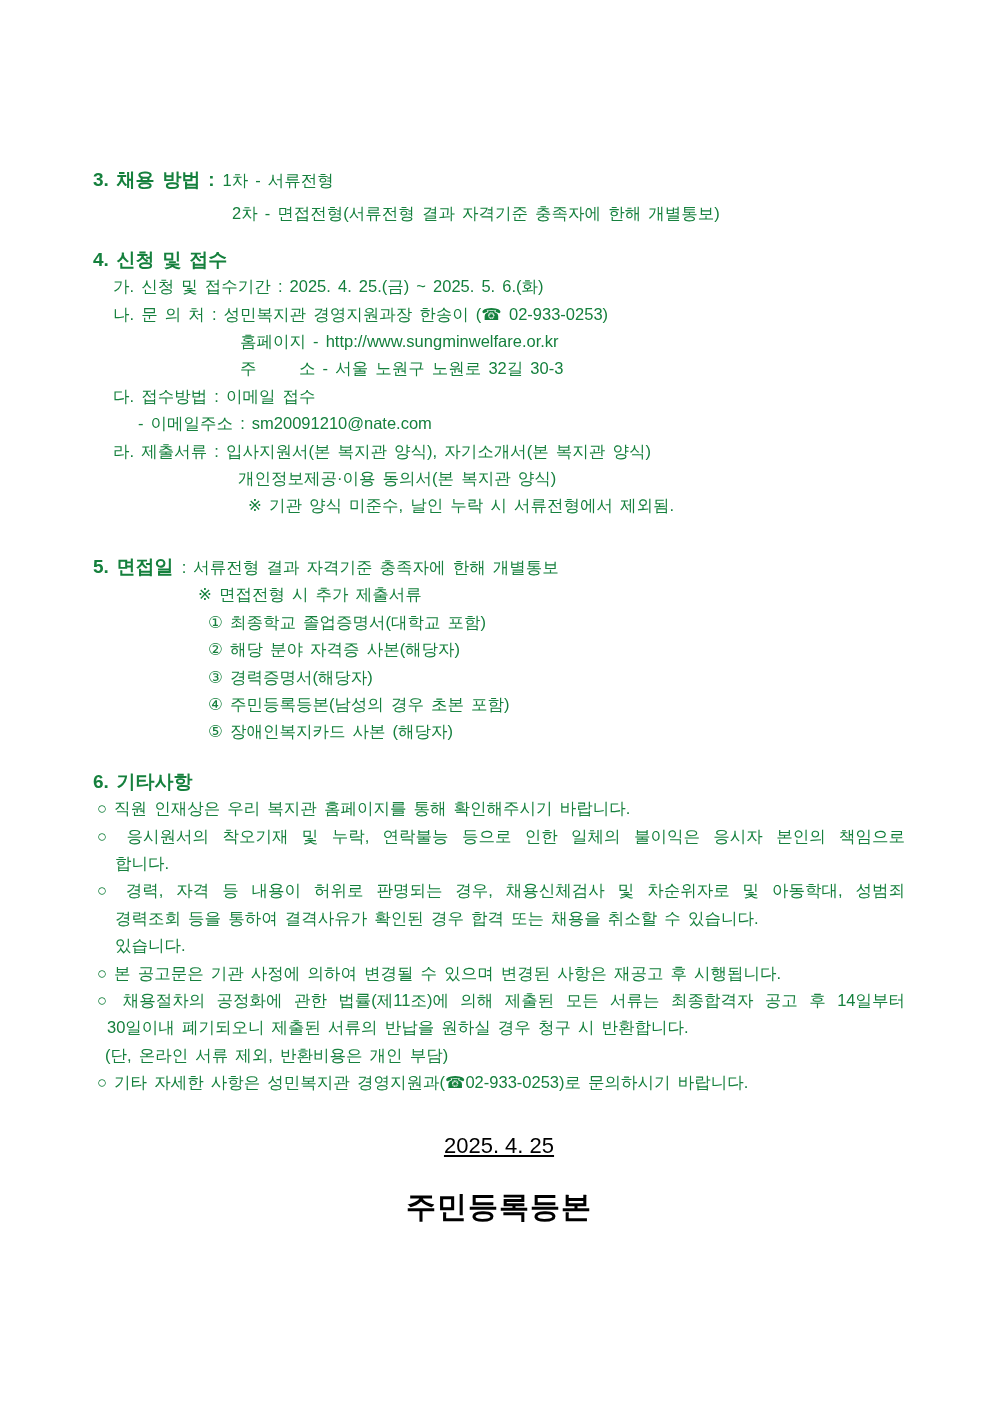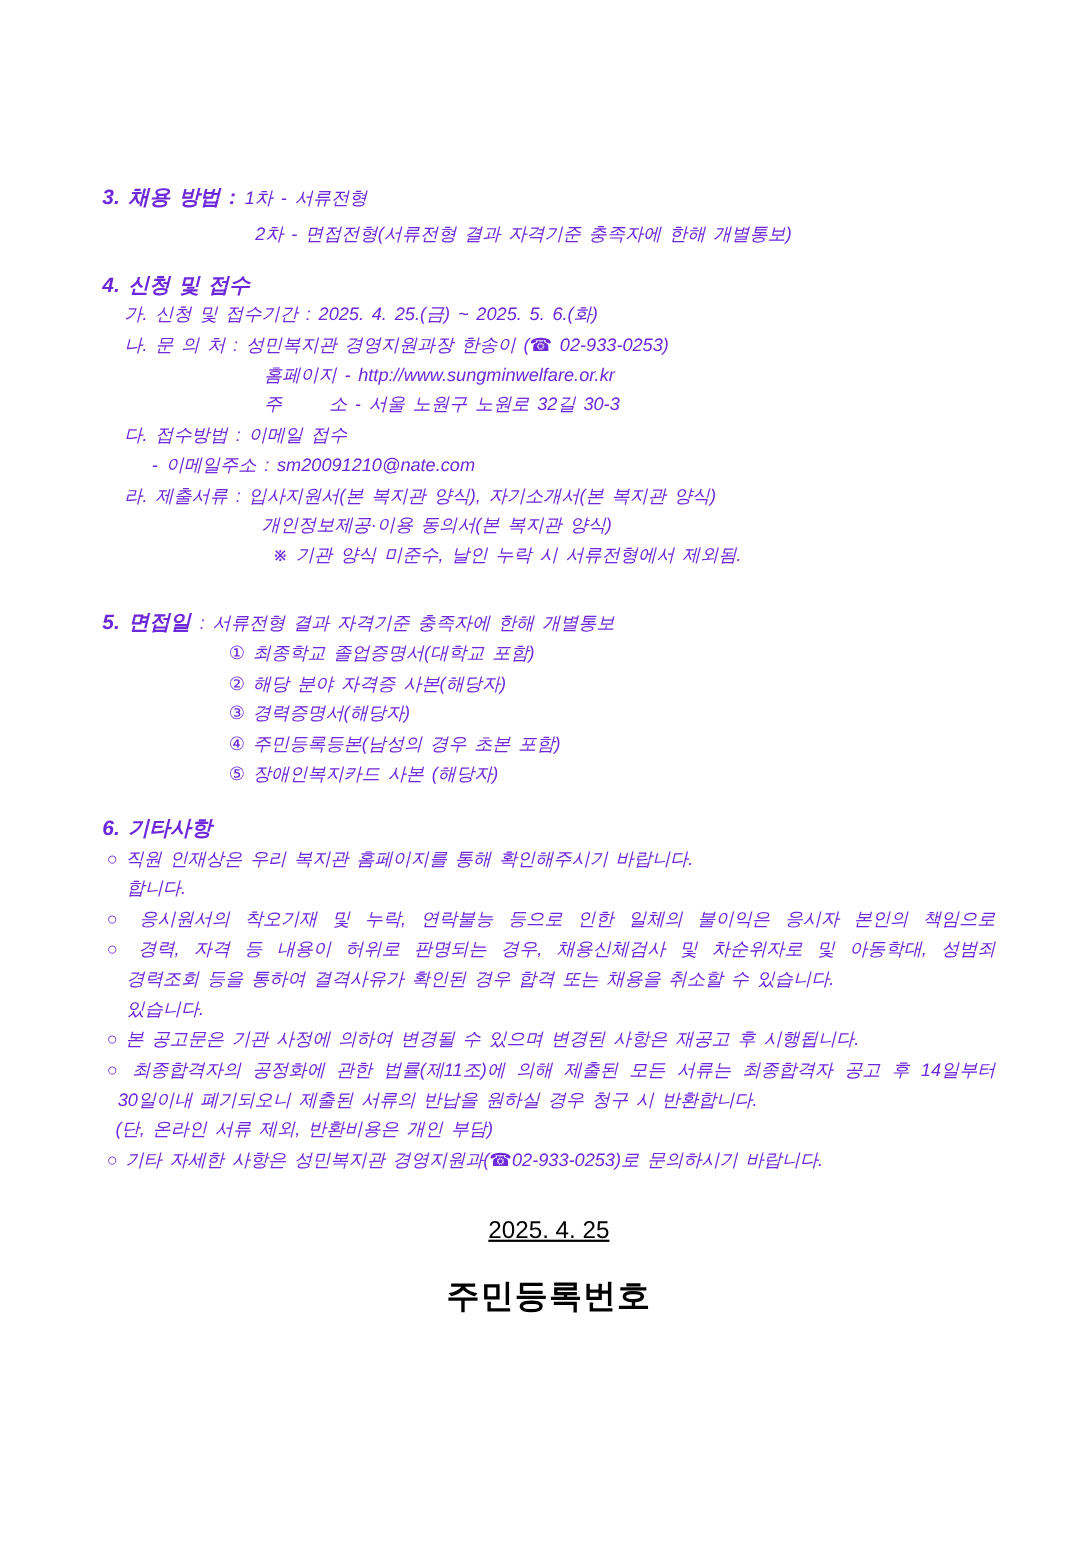--- a/index.html
+++ b/index.html
@@ -17,22 +17,21 @@
     position: absolute;
     top: 166px;
     left: 93px;
     width: 812px;
   }
   .line {
     font-size: 16.5px;
     line-height: 27.4px;
     white-space: pre-wrap;
     word-spacing: 2.5px;
-    color: #6d28d9;
-    font-style: italic;
+    color: #15803d;
   }
   .h {
     font-weight: 700;
     font-size: 19px;
   }
   .rest { padding-left: 8px; }
   .stretch {
     white-space: normal;
     text-align: justify;
     text-align-last: justify;
@@ -87,36 +86,37 @@
     <div class="line i20">나. 문 의 처 : 성민복지관 경영지원과장 한송이 (☎ 02-933-0253)</div>
     <div class="line i147">홈페이지 - http://www.sungminwelfare.or.kr</div>
     <div class="line i147">주      소 - 서울 노원구 노원로 32길 30-3</div>
     <div class="line i20">다. 접수방법 : 이메일 접수</div>
     <div class="line i45">- 이메일주소 : sm20091210@nate.com</div>
     <div class="line i20">라. 제출서류 : 입사지원서(본 복지관 양식), 자기소개서(본 복지관 양식)</div>
     <div class="line i145">개인정보제공·이용 동의서(본 복지관 양식)</div>
     <div class="line i155">※ 기관 양식 미준수, 날인 누락 시 서류전형에서 제외됨.</div>
 
     <div class="line mt20"><span class="h">5. 면접일</span><span class="rest">: 서류전형 결과 자격기준 충족자에 한해 개별통보</span></div>
+    <div class="line i105">※ 면접전형 시 추가 제출서류</div>
     <div class="line i115">① 최종학교 졸업증명서(대학교 포함)</div>
     <div class="line i115">② 해당 분야 자격증 사본(해당자)</div>
     <div class="line i115">③ 경력증명서(해당자)</div>
     <div class="line i115">④ 주민등록등본(남성의 경우 초본 포함)</div>
     <div class="line i115">⑤ 장애인복지카드 사본 (해당자)</div>
 
     <div class="line h mt22">6. 기타사항</div>
     <div class="line i4">○ 직원 인재상은 우리 복지관 홈페이지를 통해 확인해주시기 바랍니다.</div>
+    <div class="line i4 stretch">○ 응시원서의 착오기재 및 누락, 연락불능 등으로 인한 일체의 불이익은 응시자 본인의 책임으로</div>
     <div class="line i22">합니다.</div>
-    <div class="line i4 stretch">○ 응시원서의 착오기재 및 누락, 연락불능 등으로 인한 일체의 불이익은 응시자 본인의 책임으로</div>
     <div class="line i4 stretch">○ 경력, 자격 등 내용이 허위로 판명되는 경우, 채용신체검사 및 차순위자로 및 아동학대, 성범죄</div>
     <div class="line i22">경력조회 등을 통하여 결격사유가 확인된 경우 합격 또는 채용을 취소할 수 있습니다.</div>
     <div class="line i22">있습니다.</div>
     <div class="line i4">○ 본 공고문은 기관 사정에 의하여 변경될 수 있으며 변경된 사항은 재공고 후 시행됩니다.</div>
-    <div class="line i4 stretch">○ 최종합격자의 공정화에 관한 법률(제11조)에 의해 제출된 모든 서류는 최종합격자 공고 후 14일부터</div>
+    <div class="line i4 stretch">○ 채용절차의 공정화에 관한 법률(제11조)에 의해 제출된 모든 서류는 최종합격자 공고 후 14일부터</div>
     <div class="line i14">30일이내 폐기되오니 제출된 서류의 반납을 원하실 경우 청구 시 반환합니다.</div>
     <div class="line i12">(단, 온라인 서류 제외, 반환비용은 개인 부담)</div>
     <div class="line i4">○ 기타 자세한 사항은 성민복지관 경영지원과(☎02-933-0253)로 문의하시기 바랍니다.</div>
 
     <div class="date-line">2025. 4. 25</div>
-    <div class="sig-line">주민등록번호</div>
+    <div class="sig-line">주민등록등본</div>
 
   </div>
 </div>
 
 </body></html>

